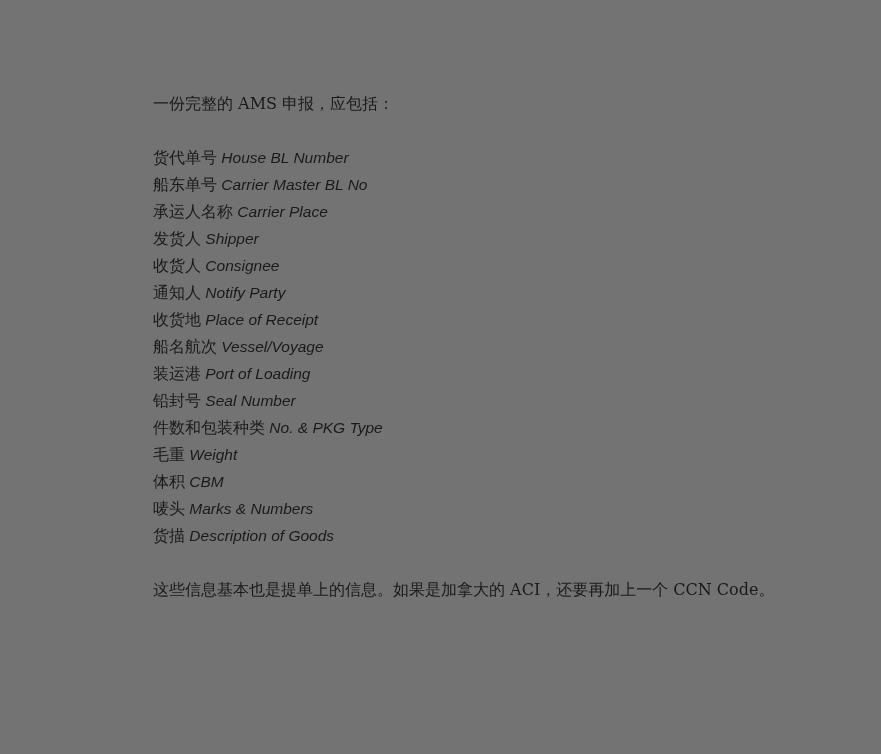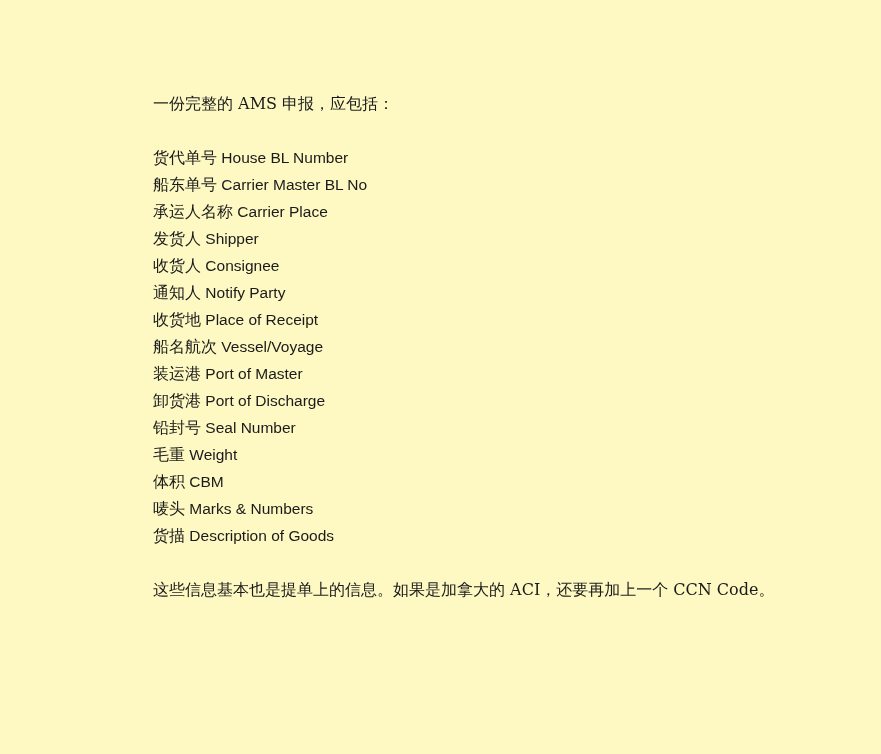--- a/index.html
+++ b/index.html
@@ -11,21 +11,21 @@
     overflow: hidden;
     font-family: "Liberation Sans", "DejaVu Sans", sans-serif;
   }
 
   .doc-page {
     position: absolute;
     top: 0;
     left: 0;
     width: 881px;
     height: 754px;
-    background: #fef9c3;
+    background: #737373;
     padding: 90px 20px 0 153px;
     color: #1a1a1a;
   }
 
   .line {
     font-size: 16px;
     line-height: 27px;
     white-space: nowrap;
     color: #1a1a1a;
   }
@@ -35,43 +35,44 @@
   }
 
   .cn {
     font-size: 16px;
     font-family: "DejaVu Serif", "Liberation Serif", serif;
   }
 
   .en {
     font-size: 15.5px;
     font-family: "Liberation Sans", "DejaVu Sans", sans-serif;
+    font-style: italic;
   }
 </style>
 </head>
 <body>
 
 <div class="doc-page">
 
   <p class="line cn">一份完整的 AMS 申报，应包括：</p>
 
   <div class="blank-line"></div>
 
   <div id="field-list">
       <p class="line"><span class="cn">货代单号</span><span class="en"> </span><span class="en">House BL Number</span></p>
       <p class="line"><span class="cn">船东单号</span><span class="en"> </span><span class="en">Carrier Master BL No</span></p>
       <p class="line"><span class="cn">承运人名称</span><span class="en"> </span><span class="en">Carrier Place</span></p>
       <p class="line"><span class="cn">发货人</span><span class="en"> </span><span class="en">Shipper</span></p>
       <p class="line"><span class="cn">收货人</span><span class="en"> </span><span class="en">Consignee</span></p>
       <p class="line"><span class="cn">通知人</span><span class="en"> </span><span class="en">Notify Party</span></p>
       <p class="line"><span class="cn">收货地</span><span class="en"> </span><span class="en">Place of Receipt</span></p>
       <p class="line"><span class="cn">船名航次</span><span class="en"> </span><span class="en">Vessel/Voyage</span></p>
-      <p class="line"><span class="cn">装运港</span><span class="en"> </span><span class="en">Port of Master</span></p>
-      <p class="line"><span class="cn">卸货港</span><span class="en"> </span><span class="en">Port of Discharge</span></p>
+      <p class="line"><span class="cn">装运港</span><span class="en"> </span><span class="en">Port of Loading</span></p>
       <p class="line"><span class="cn">铅封号</span><span class="en"> </span><span class="en">Seal Number</span></p>
+      <p class="line"><span class="cn">件数和包装种类</span><span class="en"> </span><span class="en">No. &amp; PKG Type</span></p>
       <p class="line"><span class="cn">毛重</span><span class="en"> </span><span class="en">Weight</span></p>
       <p class="line"><span class="cn">体积</span><span class="en"> </span><span class="en">CBM</span></p>
       <p class="line"><span class="cn">唛头</span><span class="en"> </span><span class="en">Marks &amp; Numbers</span></p>
       <p class="line"><span class="cn">货描</span><span class="en"> </span><span class="en">Description of Goods</span></p>
     </div>
 
   <div class="blank-line"></div>
 
   <p class="line cn">这些信息基本也是提单上的信息。如果是加拿大的 ACI，还要再加上一个 CCN Code。</p>
 

